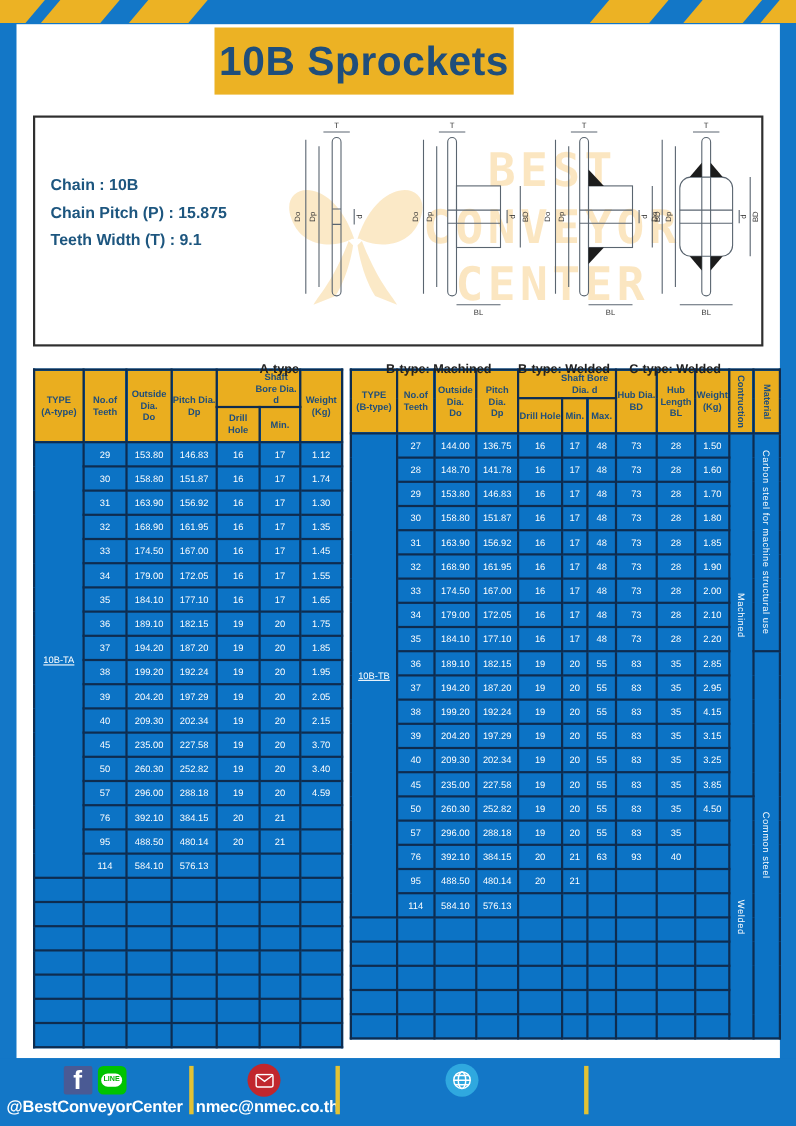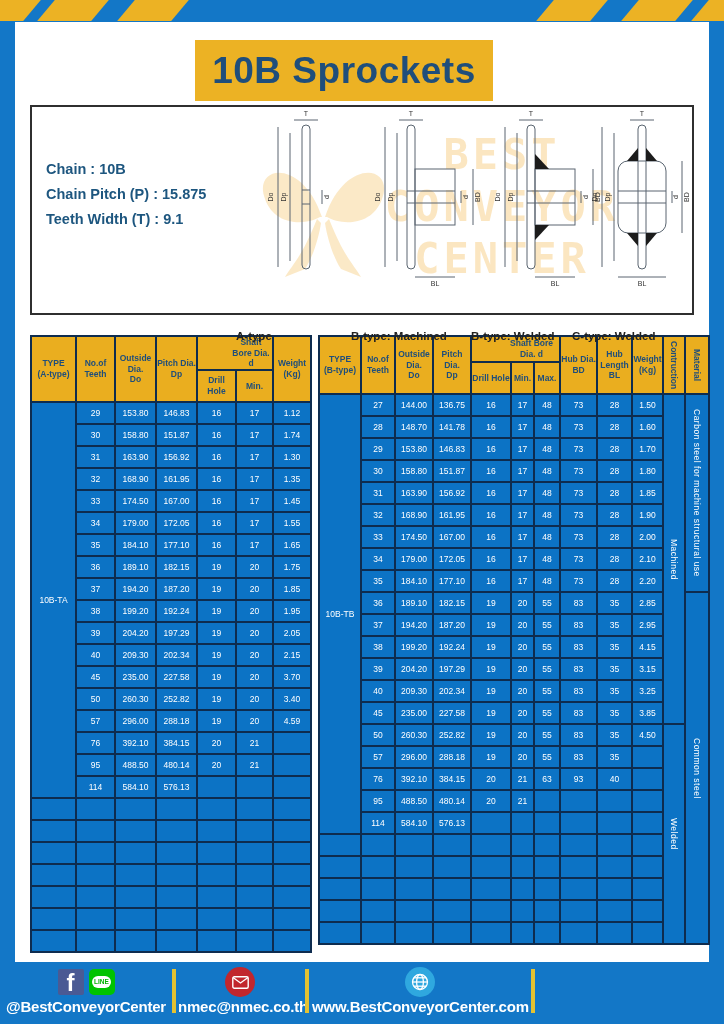--- a/index.html
+++ b/index.html
@@ -5,42 +5,42 @@
   html,body{margin:0;padding:0;}
   body{
     width:724px;height:1024px;position:relative;overflow:hidden;
     background:#1377C7;font-family:"Liberation Sans",sans-serif;
   }
   
   .stripe{position:absolute;top:0;height:21px;width:54px;background:#ECB224;transform:skewX(-40deg);}
   
   .sheet{position:absolute;left:15px;top:22px;width:694px;height:940px;background:#ffffff;}
   
-  .banner{position:absolute;left:180px;top:18px;width:298px;height:61px;background:#ECB224;
+  .banner{position:absolute;left:180px;top:3px;width:272px;height:61px;background:#ECB224;
     display:flex;align-items:center;justify-content:center;text-align:right;}
   .banner h1{margin:0;font-size:37px;font-weight:bold;color:#1F4E7B;letter-spacing:.5px;}
   
   .specbox{position:absolute;left:15px;top:83px;width:660px;height:206px;border:2px solid #2F2F2F;background:#fff;}
   .spec-lines{position:absolute;left:14px;top:50px;z-index:3;}
   .spec-lines div{font-size:14.5px;font-weight:bold;color:#1D567F;line-height:25px;white-space:nowrap;}
   .watermark{position:absolute;left:285px;top:22px;width:370px;z-index:0;text-align:center;
     font-family:"DejaVu Sans Mono",monospace;font-weight:bold;font-size:42px;line-height:52px;
     color:rgba(242,183,74,0.34);letter-spacing:4px;}
   .wm-logo{position:absolute;left:215px;top:30px;z-index:0;opacity:.30;}
   .drawings-svg{position:absolute;left:0;top:0;z-index:2;}
   .dcap{position:absolute;top:182px;width:140px;text-align:left;font-size:11.5px;font-weight:bold;color:#222;z-index:3;margin-top:41px;}
   
   table.data-table{position:absolute;border-collapse:collapse;table-layout:fixed;background:#0C73C5;}
   .data-table th,.data-table td{border:2px solid #0E2C4F;padding:0;overflow:hidden;}
   .data-table th{background:#EAAE1F;color:#1F4E7B;font-size:8.5px;line-height:1.25;font-weight:bold;
     white-space:pre-line;text-align:center;vertical-align:middle;}
   .data-table th.h1{height:24px;padding-left:32px;}
   .data-table th.h2{height:30px;}
   .data-table tbody td{height:20px;color:#fff;font-size:8.5px;text-align:center;vertical-align:middle;font-weight:500;}
-  td.typecell{font-size:9px;}
+  td.typecell{font-size:9px;text-decoration:underline;}
   th.vhead,td.vcell{writing-mode:vertical-rl;text-orientation:mixed;}
   td.vcell{font-size:8px;letter-spacing:.5px;}
   #table-a{left:15px;top:313px;width:280px;}
   #table-b{left:303px;top:313px;width:390px;}
   
   .footer{position:absolute;left:0;top:962px;width:724px;height:62px;background:#1377C7;}
   .fgroup{position:absolute;top:5px;text-align:center;}
   .icons-row{display:flex;gap:5px;justify-content:center;align-items:center;height:30px;margin-bottom:1px;}
   .fb-icon{width:26px;height:26px;background:#4A5A94;color:#fff;font-weight:bold;font-size:24px;
     display:flex;align-items:flex-end;justify-content:center;line-height:24px;border-radius:2px;}
@@ -791,17 +791,16 @@
   <div class="fgroup" style="left:312px;width:216px;">
     <div class="circle lblue">
       <svg width="20" height="20" viewBox="0 0 20 20" fill="none" stroke="#fff" stroke-width="1.3">
         <circle cx="10" cy="10" r="7.5"></circle>
         <ellipse cx="10" cy="10" rx="3.4" ry="7.5"></ellipse>
         <line x1="2.5" y1="10" x2="17.5" y2="10"></line>
         <line x1="3.6" y1="5.8" x2="16.4" y2="5.8"></line>
         <line x1="3.6" y1="14.2" x2="16.4" y2="14.2"></line>
       </svg>
     </div>
-    <div class="ftext">www.BestConveyorCenter.com</div>
   </div>
   <div class="fsep" style="left:531px"></div>
 
 </div>
 
 </body></html>

